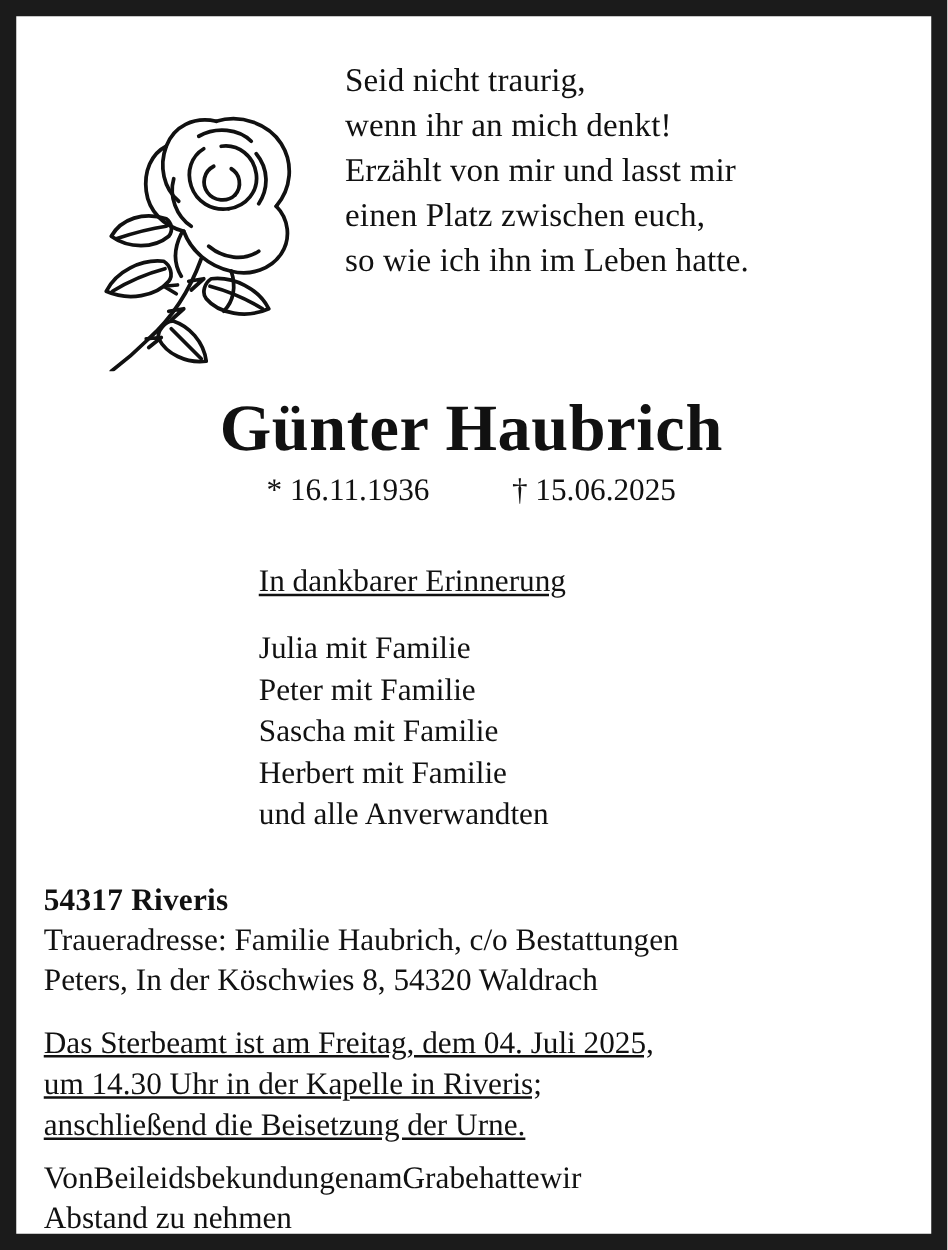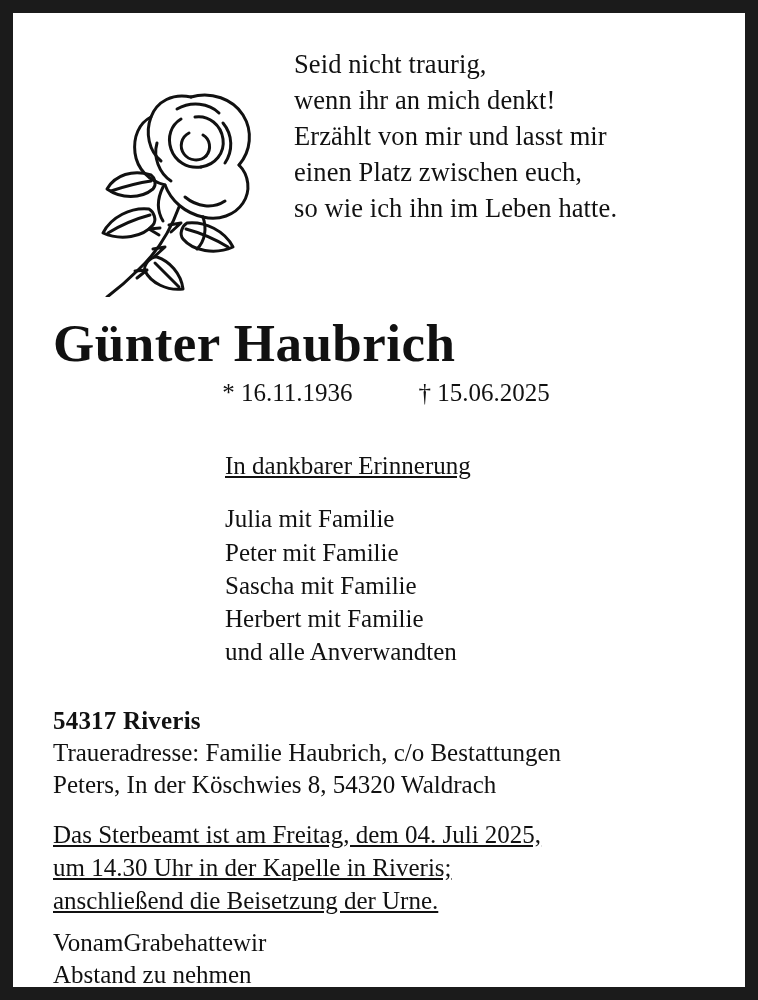--- a/index.html
+++ b/index.html
@@ -12,21 +12,21 @@
     height: 1000px;
     font-family: "Liberation Serif", serif;
     color: #111111;
   }
   .obituary {
     box-sizing: border-box;
     width: 758px;
     height: 1000px;
     border: 13px solid #1b1b1b;
     background: #ffffff;
-    padding: 18px 26px 10px 40px;
+    padding: 18px 26px 10px 22px;
     position: relative;
   }
   .top-area {
     display: flex;
     align-items: flex-start;
     gap: 6px;
     min-height: 250px;
   }
   .rose {
     width: 235px;
@@ -40,20 +40,21 @@
     flex: 1 1 auto;
     padding-top: 16px;
     font-size: 26.5px;
     line-height: 1.355;
     letter-spacing: 0.1px;
   }
   .verse div {
     white-space: nowrap;
   }
   .name {
+    text-align: center;
     font-size: 53px;
     font-weight: bold;
     letter-spacing: 0.5px;
     margin-top: 16px;
     margin-bottom: 6px;
     font-family: "Liberation Serif", serif;
   }
   .dates {
     display: flex;
     justify-content: center;
@@ -193,20 +194,21 @@
 
   <div class="service">
     <div>Das Sterbeamt ist am Freitag, dem 04. Juli 2025,</div>
     <div>um 14.30 Uhr in der Kapelle in Riveris;</div>
     <div>anschließend die Beisetzung der Urne.</div>
   </div>
 
   <div class="note">
     <div class="justified-line">
       <span>Von</span>
+      <span>Beileidsbekundungen</span>
       <span>am</span>
       <span>Grabe</span>
       <span>hatte</span>
       <span>wir</span>
     </div>
     <div>Abstand zu nehmen</div>
   </div>
 
 </div>
 

